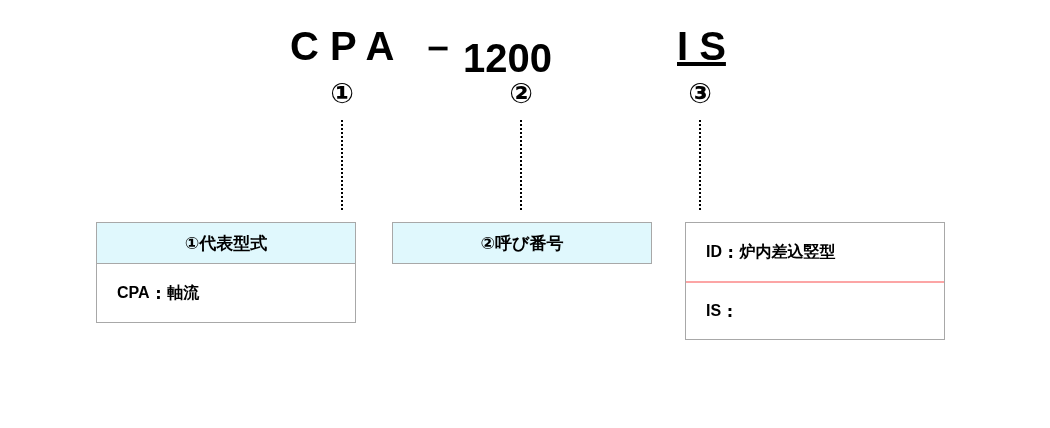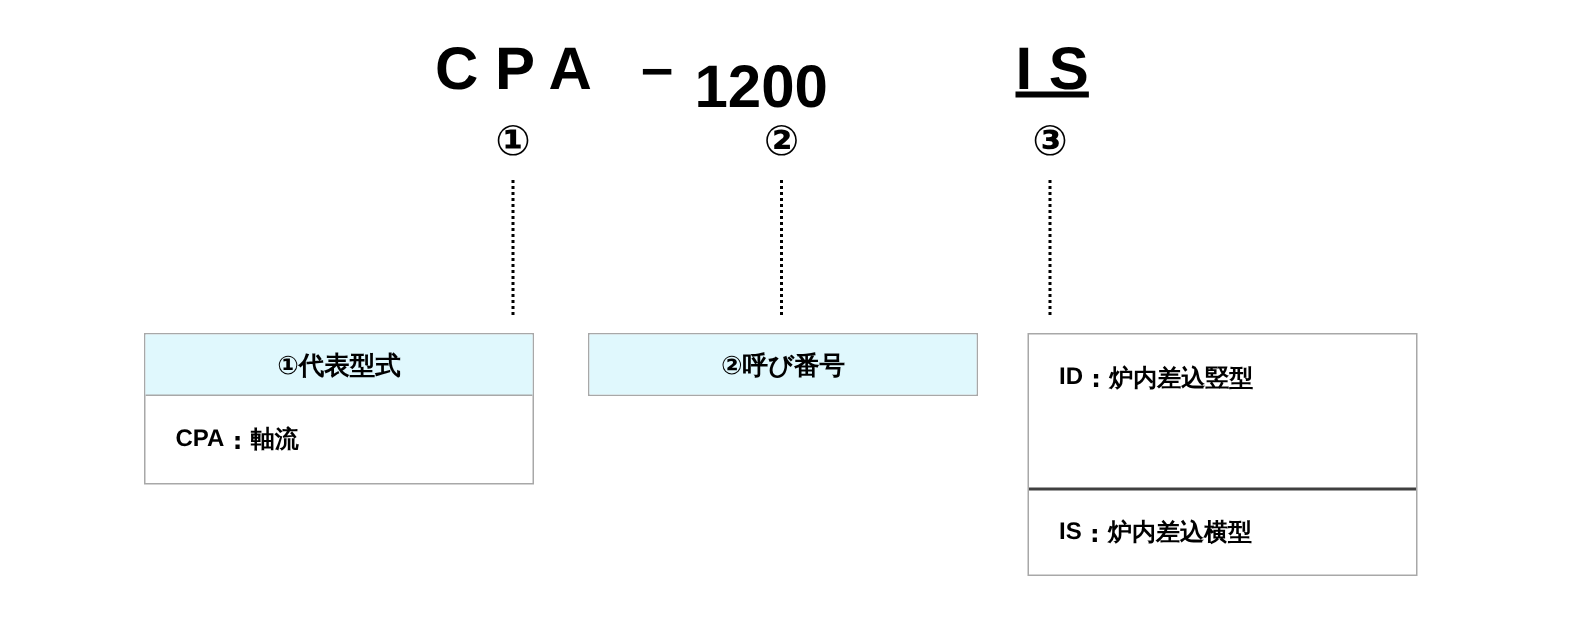--- a/index.html
+++ b/index.html
@@ -11,21 +11,21 @@
               width: 40px; text-align: center; font-family: "DejaVu Sans", sans-serif; }
     .dots { position: absolute; top: 120px; height: 90px; width: 0;
             border-left: 2px dotted #000; }
     .box { position: absolute; top: 222px; width: 258px; border: 1px solid #a8a8a8;
            border-width: 1px; box-sizing: content-box; }
     .box-header { height: 40px; background: #e0f8fd; border-bottom: 1px solid #a8a8a8;
                   display: flex; align-items: center; justify-content: center;
                   font-size: 17px; font-weight: bold; text-align: center; }
     .box-row { height: 58px; display: flex; align-items: center; padding-left: 20px;
                font-size: 16px; font-weight: bold; box-sizing: border-box; }
-    .box-row + .box-row { border-top: 2px solid #404040; margin-top: 44px; }
+    .box-row + .box-row { border-top: 2px solid #fca5a5; }
     .box-row .key { font-family: "Liberation Sans", sans-serif; }
   </style>
 </head>
 <body>
 
 <div>
   <span class="code-part" style="left:290px;">C P A</span>
   <span class="code-part" style="left:418px;">－</span>
   <span class="code-part" style="left:463px;margin-top:12px;">1200</span>
   <span class="code-part" style="left:677px;text-decoration:underline;">I S</span>
@@ -54,15 +54,14 @@
 
 <div class="box" style="left:685px;">
   <div class="box-row">
     <span class="key">ID</span>
     <span style="white-space:pre;"> : </span>
     <span>炉内差込竪型</span>
   </div>
   <div class="box-row">
     <span class="key">IS</span>
     <span style="white-space:pre;"> : </span>
-    <span>炉内差込横型</span>
   </div>
 </div>
 
 </body></html>

